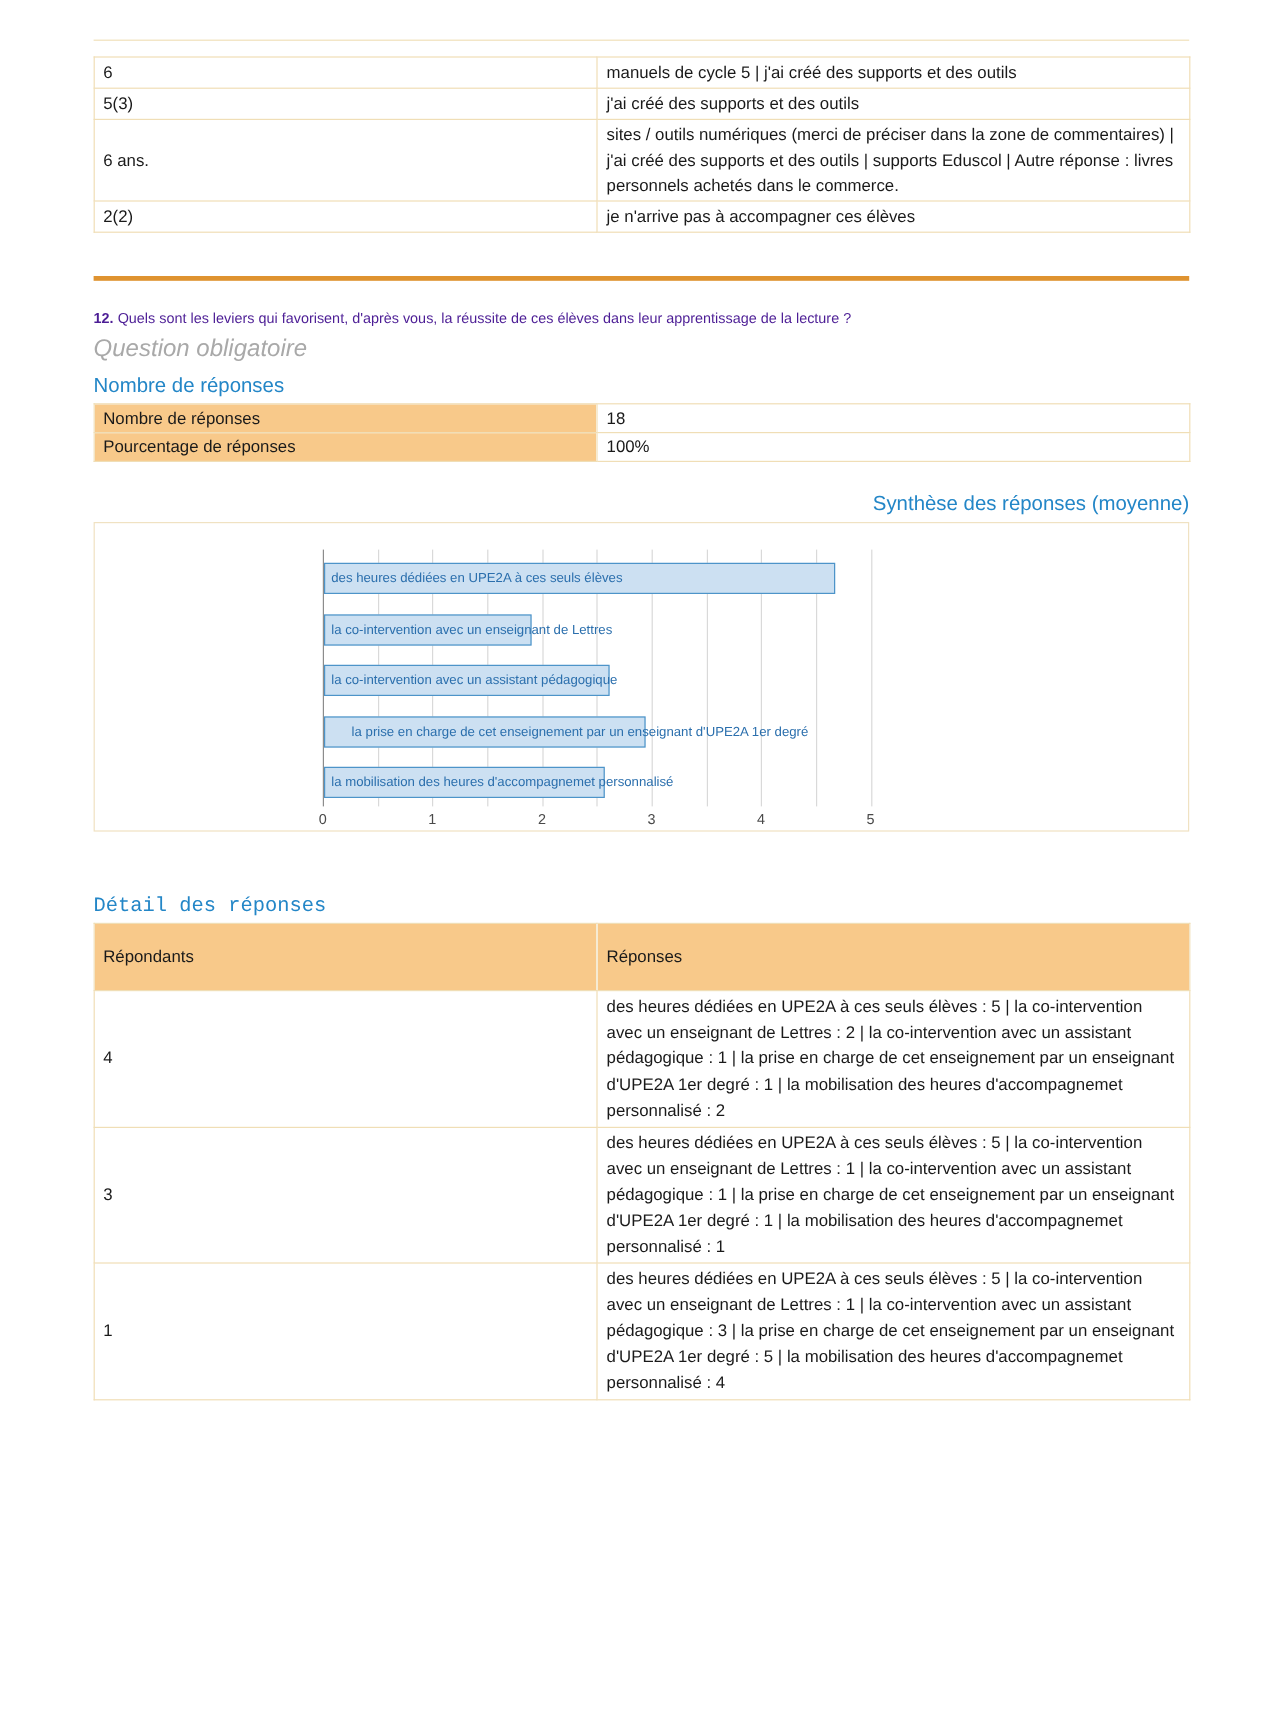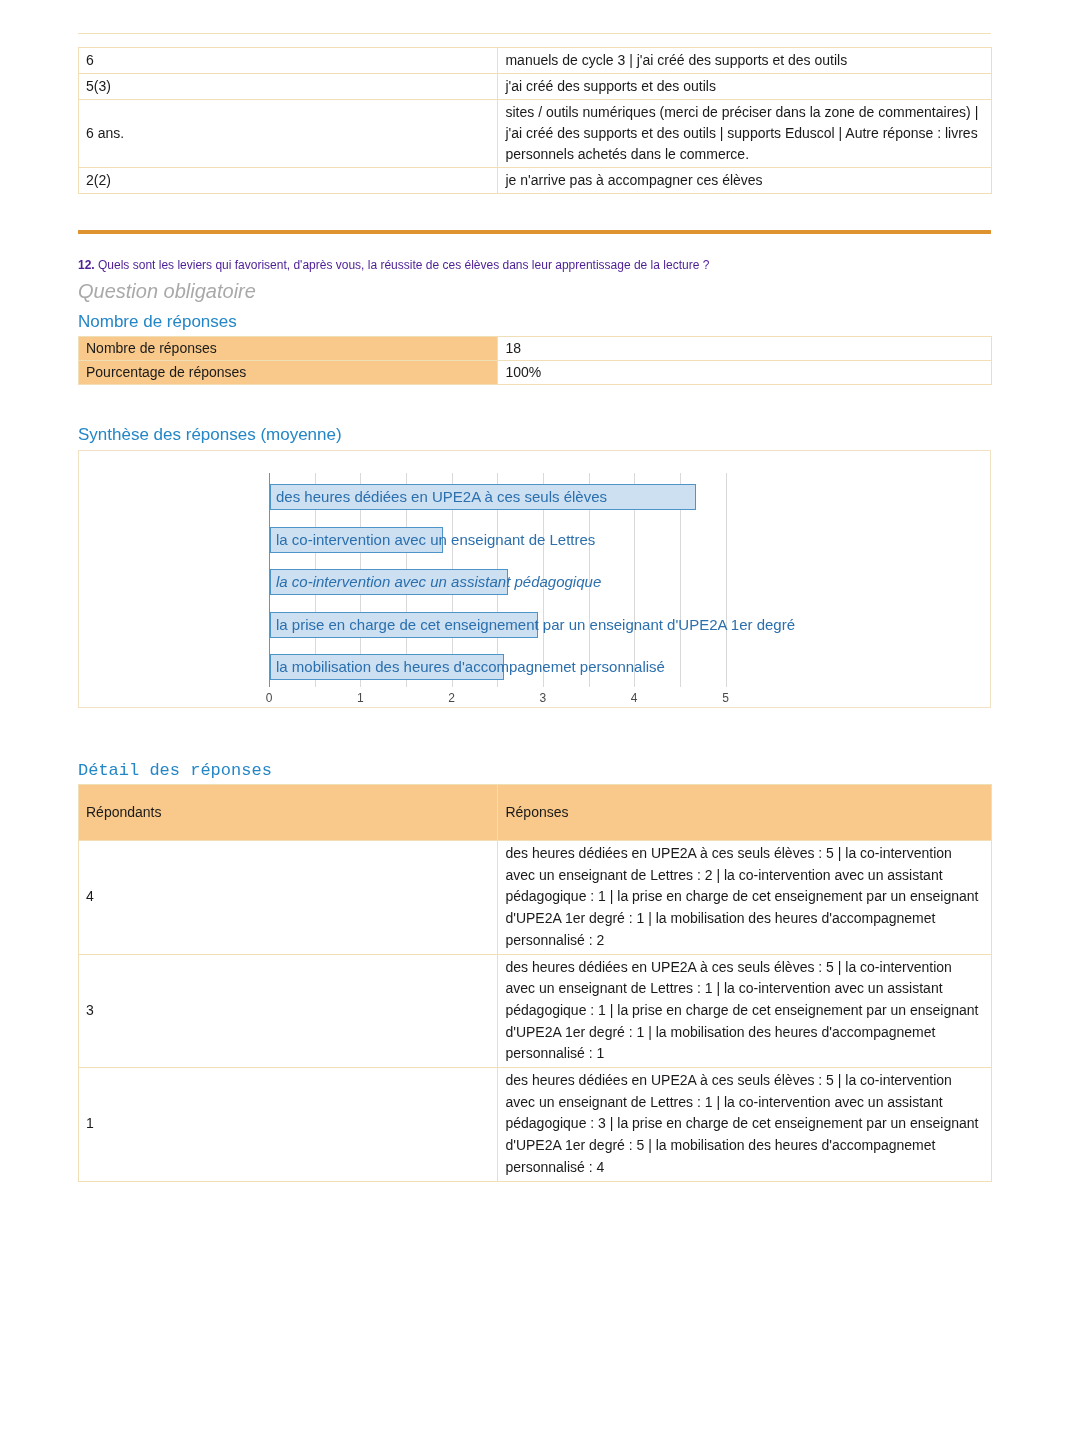--- a/index.html
+++ b/index.html
@@ -18,51 +18,51 @@
   .dcell.right{vertical-align:top;}
   .dcell.orange{background:#f8c98a;}
 
   .divider{margin-top:36px;height:4px;background:#df9330;}
 
   .question{margin-top:21px;font-size:12px;line-height:20px;color:#4c1d95;}
   .question b{font-weight:bold;}
   .note{margin-top:5px;font-size:20px;font-style:italic;color:#a9a9a9;}
 
   .blue-heading{margin-top:9px;font-size:17px;color:#2386c7;}
-  .blue-heading.space-lg{margin-top:40px;}
+  .blue-heading.space-lg{margin-top:25px;text-align:right;}
   .blue-heading.space-xl{margin-top:53px;font-family:Liberation Mono, monospace;}
 
   .stats-table{margin-top:4px;}
   .stats-table .dcell{padding:1px 7px;}
 
   
   .chart-box{position:relative;margin-top:5px;height:256px;border:1px solid #f0e2c2;background:#fff;}
   .plot{position:absolute;left:190px;top:22px;width:485px;height:214px;}
   .gridline{position:absolute;top:0;bottom:0;width:1px;background:#d9d9d9;}
   .axis-y{position:absolute;left:0;top:0;bottom:0;width:1px;background:#8c8c8c;}
   .bar{position:absolute;height:24px;background:#cce0f2;border:1.5px solid #4d94c9;box-sizing:border-box;}
-  .bar-label{position:absolute;font-size:15px;color:#2b6fad;white-space:nowrap;}
+  .bar-label{position:absolute;font-size:11px;color:#2b6fad;white-space:nowrap;}
   .tick{position:absolute;top:218px;transform:translateX(-50%);font-size:12px;color:#4a4a4a;}
 
   .detail-table{margin-top:4px;}
   .detail-table .dcell{line-height:21.7px;}
   .detail-table .head .dcell{line-height:21px;padding:17px 7px;}
 </style>
 </head>
 <body>
 
 <div class="page">
   <div class="content">
 
     <div class="cutoff-line"></div>
 
     <div class="dtable">
       <div class="drow">
         <div class="dcell left">6</div>
-        <div class="dcell right">manuels de cycle 3  | j'ai créé des supports et des outils</div>
+        <div class="dcell right">manuels de cycle 5  | j'ai créé des supports et des outils</div>
       </div>
       <div class="drow">
         <div class="dcell left">5(3)</div>
         <div class="dcell right">j'ai créé des supports et des outils</div>
       </div>
       <div class="drow">
         <div class="dcell left">6 ans.</div>
         <div class="dcell right">sites / outils numériques (merci de préciser dans la zone de commentaires) | j'ai créé des supports et des outils  | supports Eduscol | Autre réponse : livres personnels achetés dans le commerce.</div>
       </div>
       <div class="drow">
@@ -100,23 +100,23 @@
           <div class="gridline" style="left: 319.55px;"></div>
           <div class="gridline" style="left: 365.2px;"></div>
           <div class="gridline" style="left: 410.85px;"></div>
           <div class="gridline" style="left: 456.5px;"></div>
           <div class="axis-y"></div>
           <div class="bar" style="left: 1px; top: 11px; height: 26px; width: 426.371px;"></div>
           <div class="bar-label" style="left: 7px; top: 11px; line-height: 26px;">des heures dédiées en UPE2A à ces seuls élèves</div>
           <div class="bar" style="left: 1px; top: 53.5px; height: 26px; width: 172.557px;"></div>
           <div class="bar-label" style="left: 7px; top: 53.5px; line-height: 26px;">la co-intervention avec un enseignant de Lettres</div>
           <div class="bar" style="left: 1px; top: 96px; height: 26px; width: 238.293px;"></div>
-          <div class="bar-label" style="left: 7px; top: 96px; line-height: 26px; font-style: italic;">la co-intervention avec un assistant pédagogique</div>
+          <div class="bar-label" style="left: 7px; top: 96px; line-height: 26px;">la co-intervention avec un assistant pédagogique</div>
           <div class="bar" style="left: 1px; top: 138.5px; height: 26px; width: 268.422px;"></div>
-          <div class="bar-label" style="left: 7px; top: 138.5px; line-height: 26px;">la prise en charge de cet enseignement par un enseignant d'UPE2A 1er degré</div>
+          <div class="bar-label" style="left: 24px; top: 138.5px; line-height: 26px;">la prise en charge de cet enseignement par un enseignant d'UPE2A 1er degré</div>
           <div class="bar" style="left: 1px; top: 181px; height: 26px; width: 233.728px;"></div>
           <div class="bar-label" style="left: 7px; top: 181px; line-height: 26px;">la mobilisation des heures d'accompagnemet personnalisé</div>
           <div class="tick" style="left: 0px;">0</div>
           <div class="tick" style="left: 91.3px;">1</div>
           <div class="tick" style="left: 182.6px;">2</div>
           <div class="tick" style="left: 273.9px;">3</div>
           <div class="tick" style="left: 365.2px;">4</div>
           <div class="tick" style="left: 456.5px;">5</div>
         </div>
     </div>

